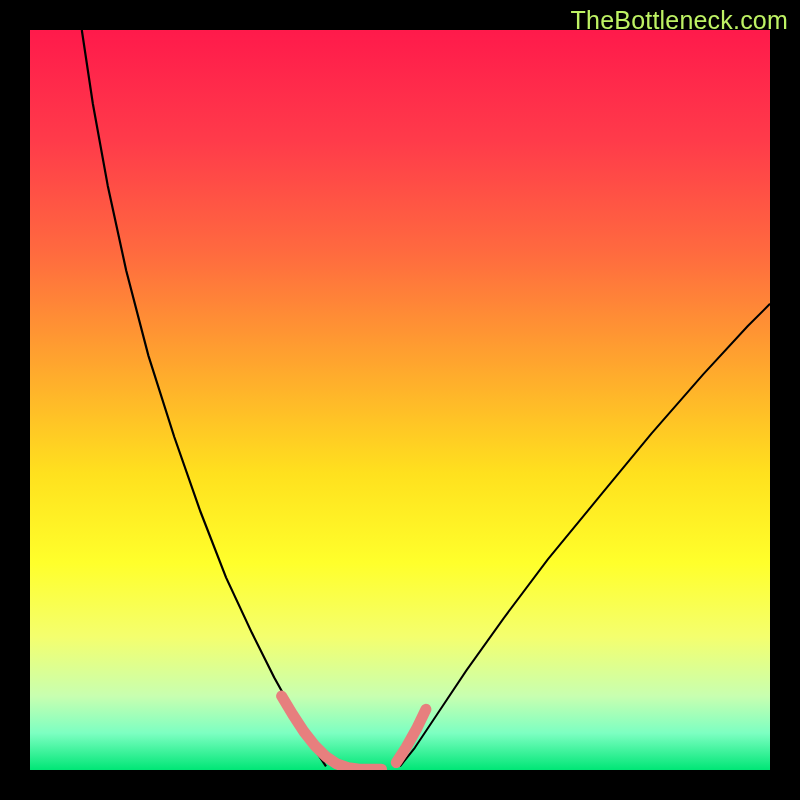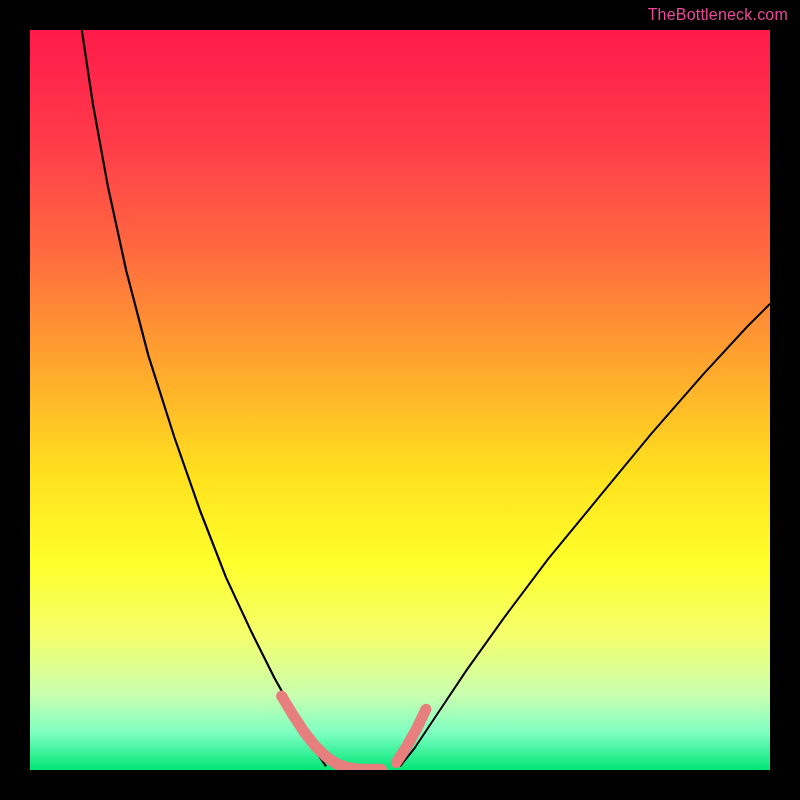--- a/index.html
+++ b/index.html
@@ -32,22 +32,22 @@
     inset: 0;
   }
   .curves {
     position: absolute;
     inset: 0;
   }
   .watermark {
     position: absolute;
     top: 6px;
     right: 12px;
-    color: #ec4899;
-    font-size: 16px;
+    color: #bef264;
+    font-size: 25px;
     font-weight: 500;
     letter-spacing: 0.2px;
   }
 </style>
 </head>
 <body>
 
 <div class="frame">
   <div class="plot-area">
     <svg class="gradient" viewBox="0 0 100 100" preserveAspectRatio="none">

